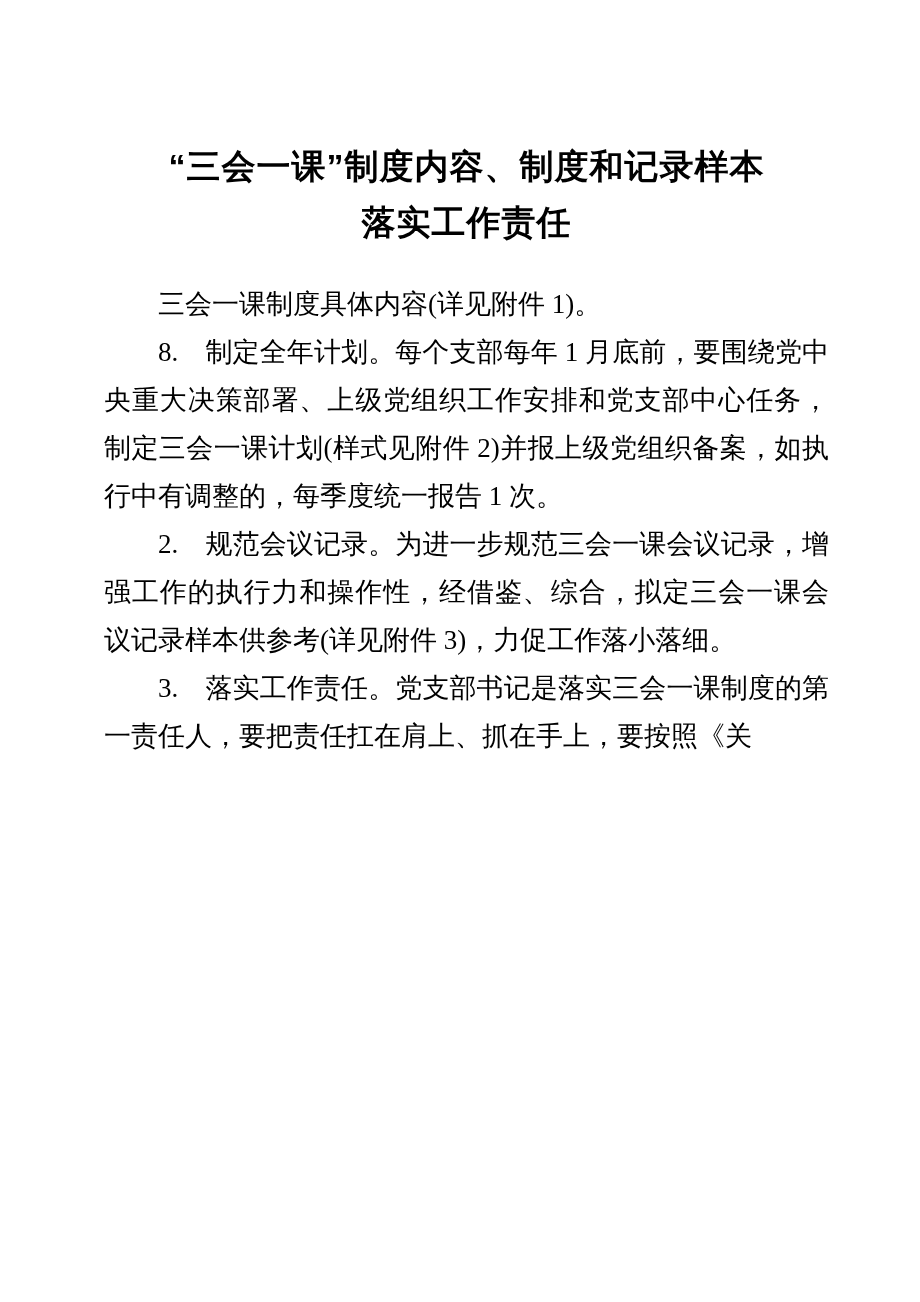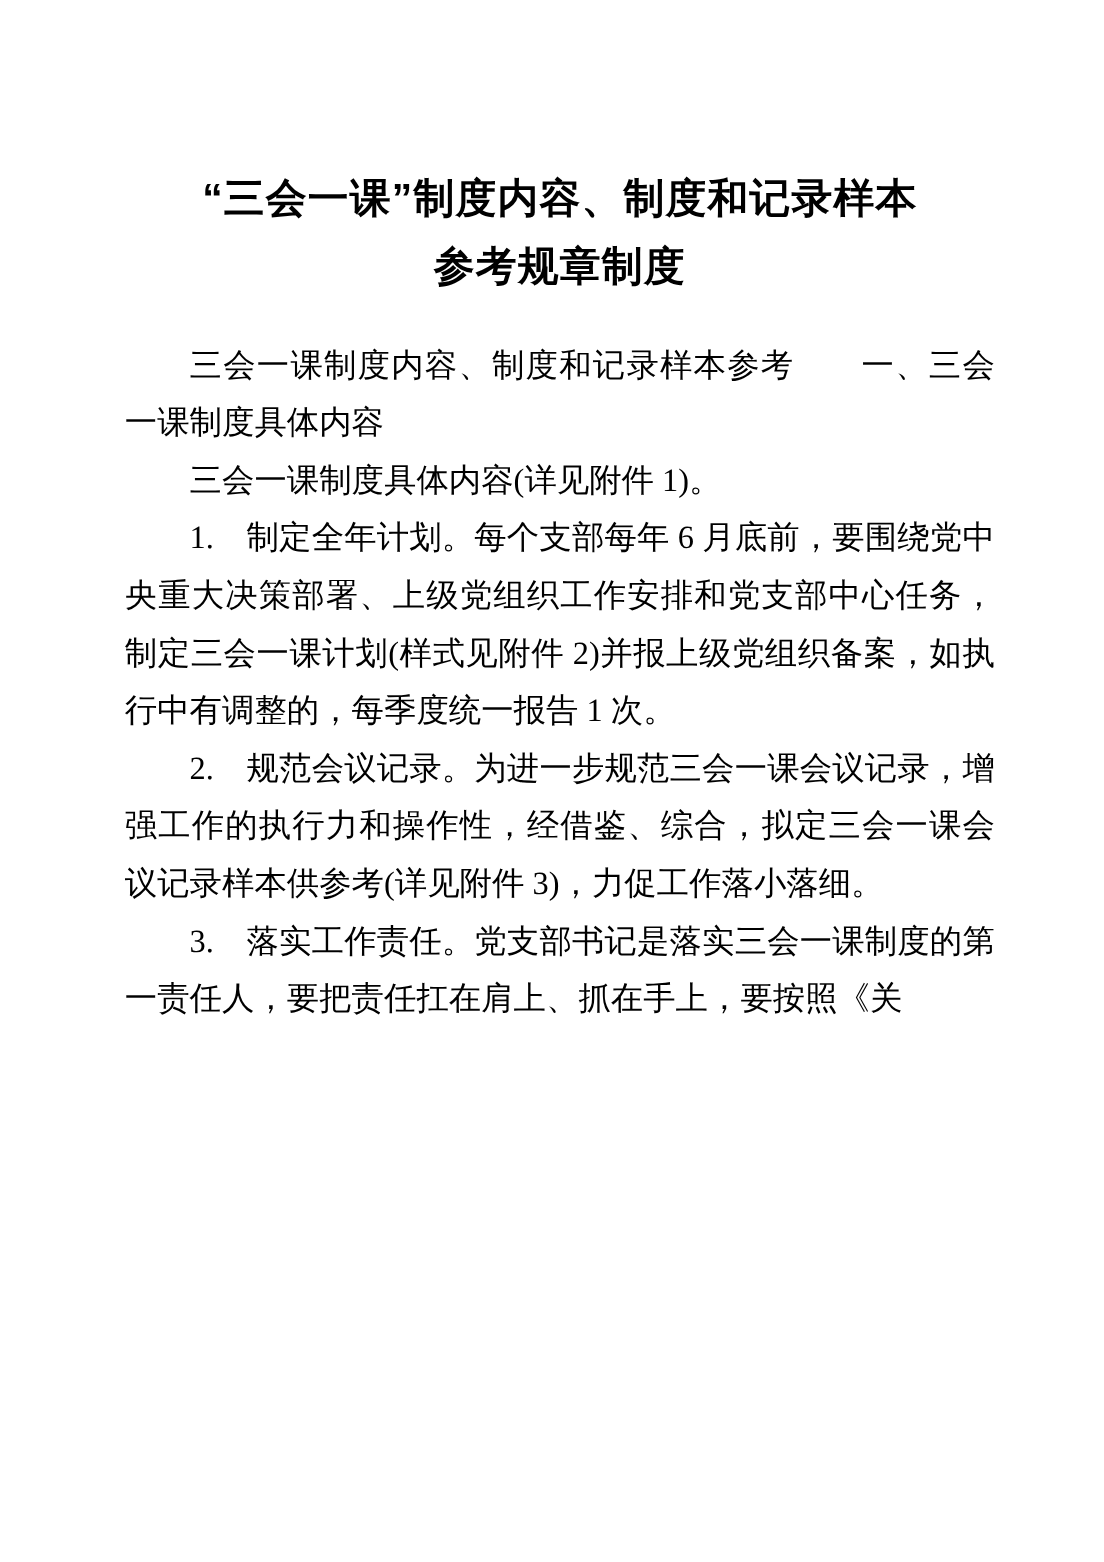--- a/index.html
+++ b/index.html
@@ -48,24 +48,23 @@
     text-indent: 2em;
   }
 </style>
 </head>
 <body>
 
 <div class="page">
 
   <h1 class="doc-title">
     <span class="title-line">“三会一课”制度内容、制度和记录样本</span>
-    <span class="title-line">参考规章制度</span>
+    <span class="title-line">落实工作责任</span>
   </h1>
 
   <div class="doc-body">
-    <p>三会一课制度内容、制度和记录样本参考　　一、三会一课制度具体内容</p>
     <p>三会一课制度具体内容(详见附件 1)。</p>
-    <p>1.　制定全年计划。每个支部每年 6 月底前，要围绕党中央重大决策部署、上级党组织工作安排和党支部中心任务，制定三会一课计划(样式见附件 2)并报上级党组织备案，如执行中有调整的，每季度统一报告 1 次。</p>
+    <p>8.　制定全年计划。每个支部每年 1 月底前，要围绕党中央重大决策部署、上级党组织工作安排和党支部中心任务，制定三会一课计划(样式见附件 2)并报上级党组织备案，如执行中有调整的，每季度统一报告 1 次。</p>
     <p>2.　规范会议记录。为进一步规范三会一课会议记录，增强工作的执行力和操作性，经借鉴、综合，拟定三会一课会议记录样本供参考(详见附件 3)，力促工作落小落细。</p>
     <p>3.　落实工作责任。党支部书记是落实三会一课制度的第一责任人，要把责任扛在肩上、抓在手上，要按照《关</p>
   </div>
 
 </div>
 
 </body></html>

